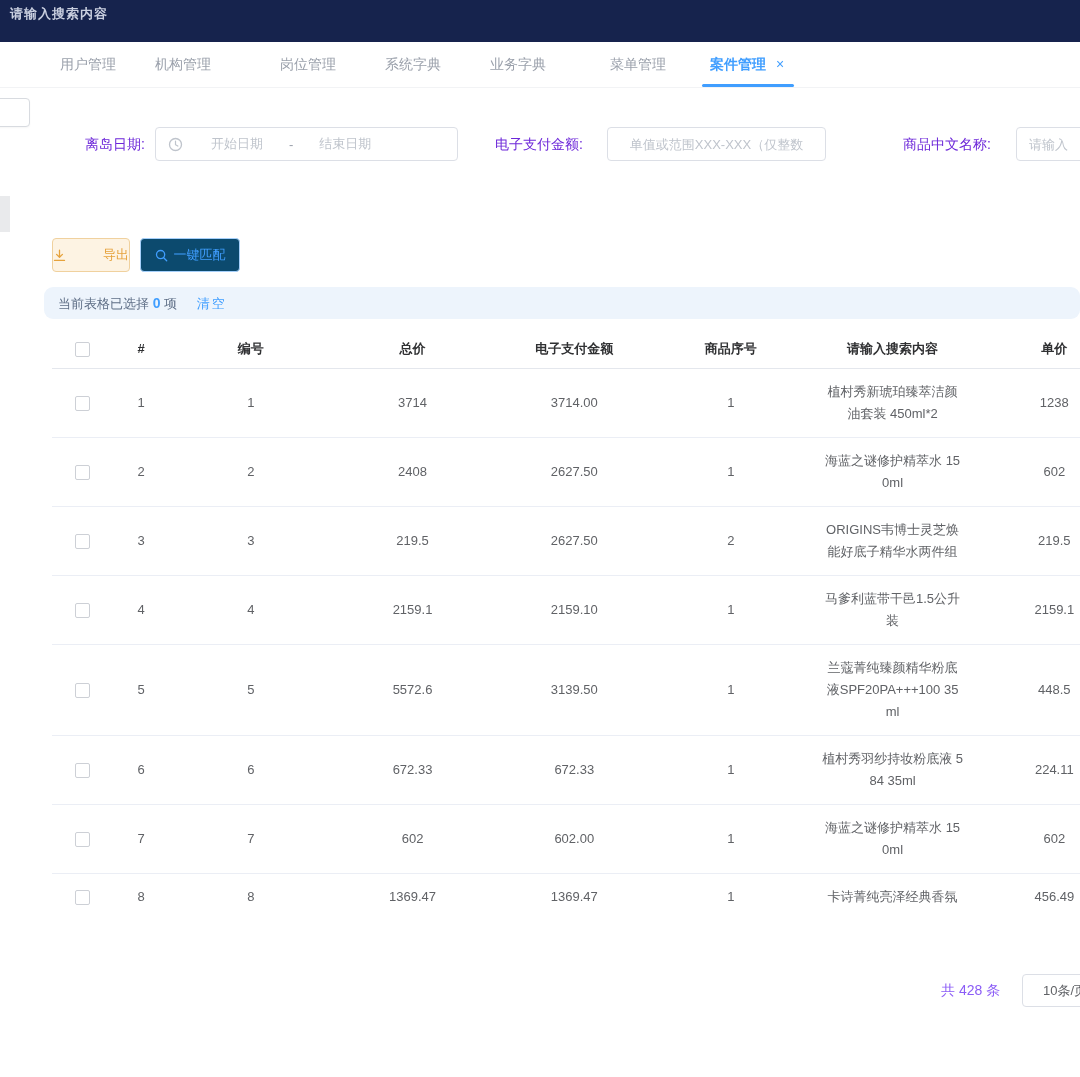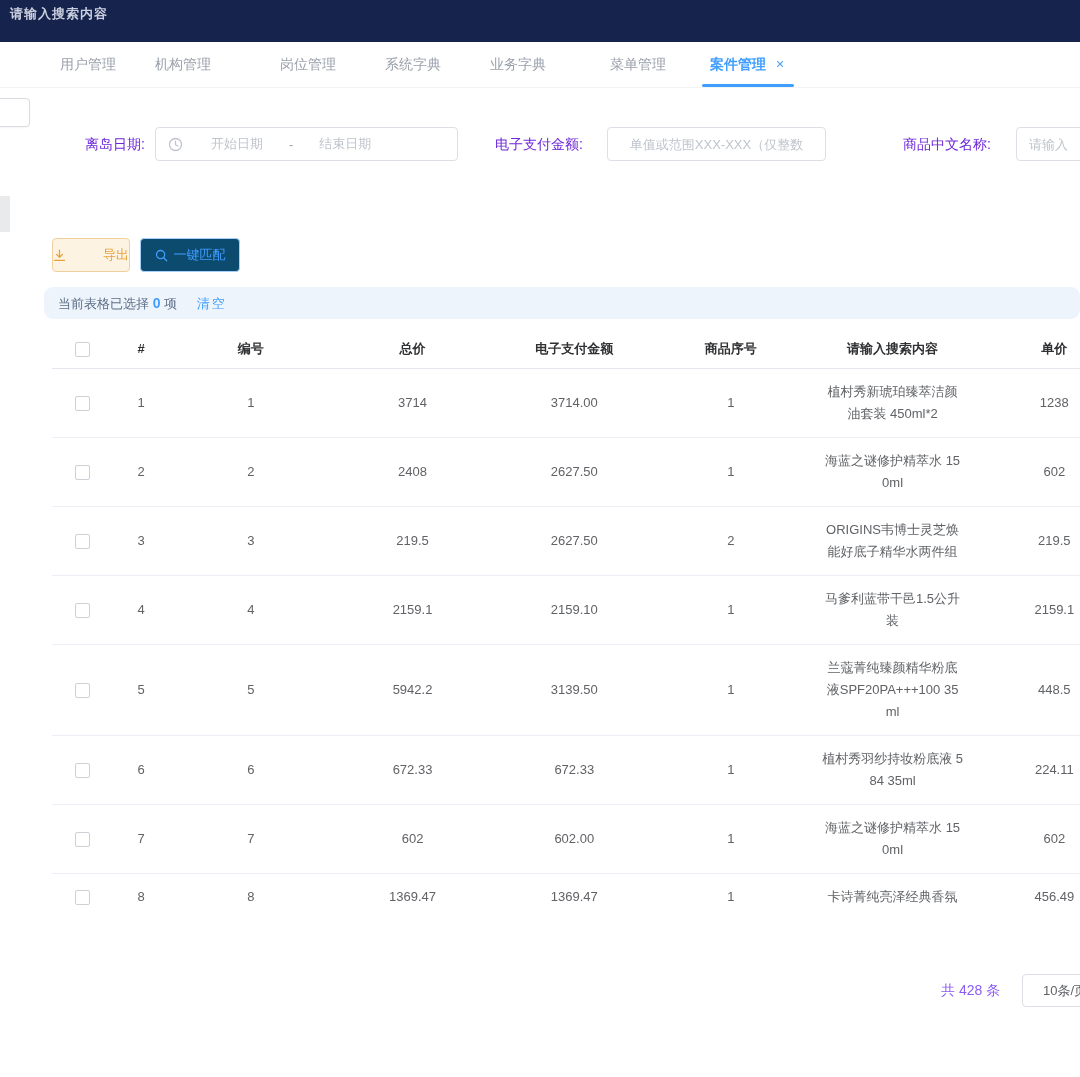--- a/index.html
+++ b/index.html
@@ -209,21 +209,21 @@
           <td>1</td>
           <td>
               <div class="name-wrap">马爹利蓝带干邑1.5公升装</div>
             </td>
           <td>2159.1</td>
         </tr>
         <tr>
           <td><span class="cbx"></span></td>
           <td>5</td>
           <td>5</td>
-          <td>5942.2</td>
+          <td>5572.6</td>
           <td>3139.50</td>
           <td>1</td>
           <td>
               <div class="name-wrap">兰蔻菁纯臻颜精华粉底液SPF20PA+++100 35 ml</div>
             </td>
           <td>448.5</td>
         </tr>
         <tr>
           <td><span class="cbx"></span></td>
           <td>6</td>

